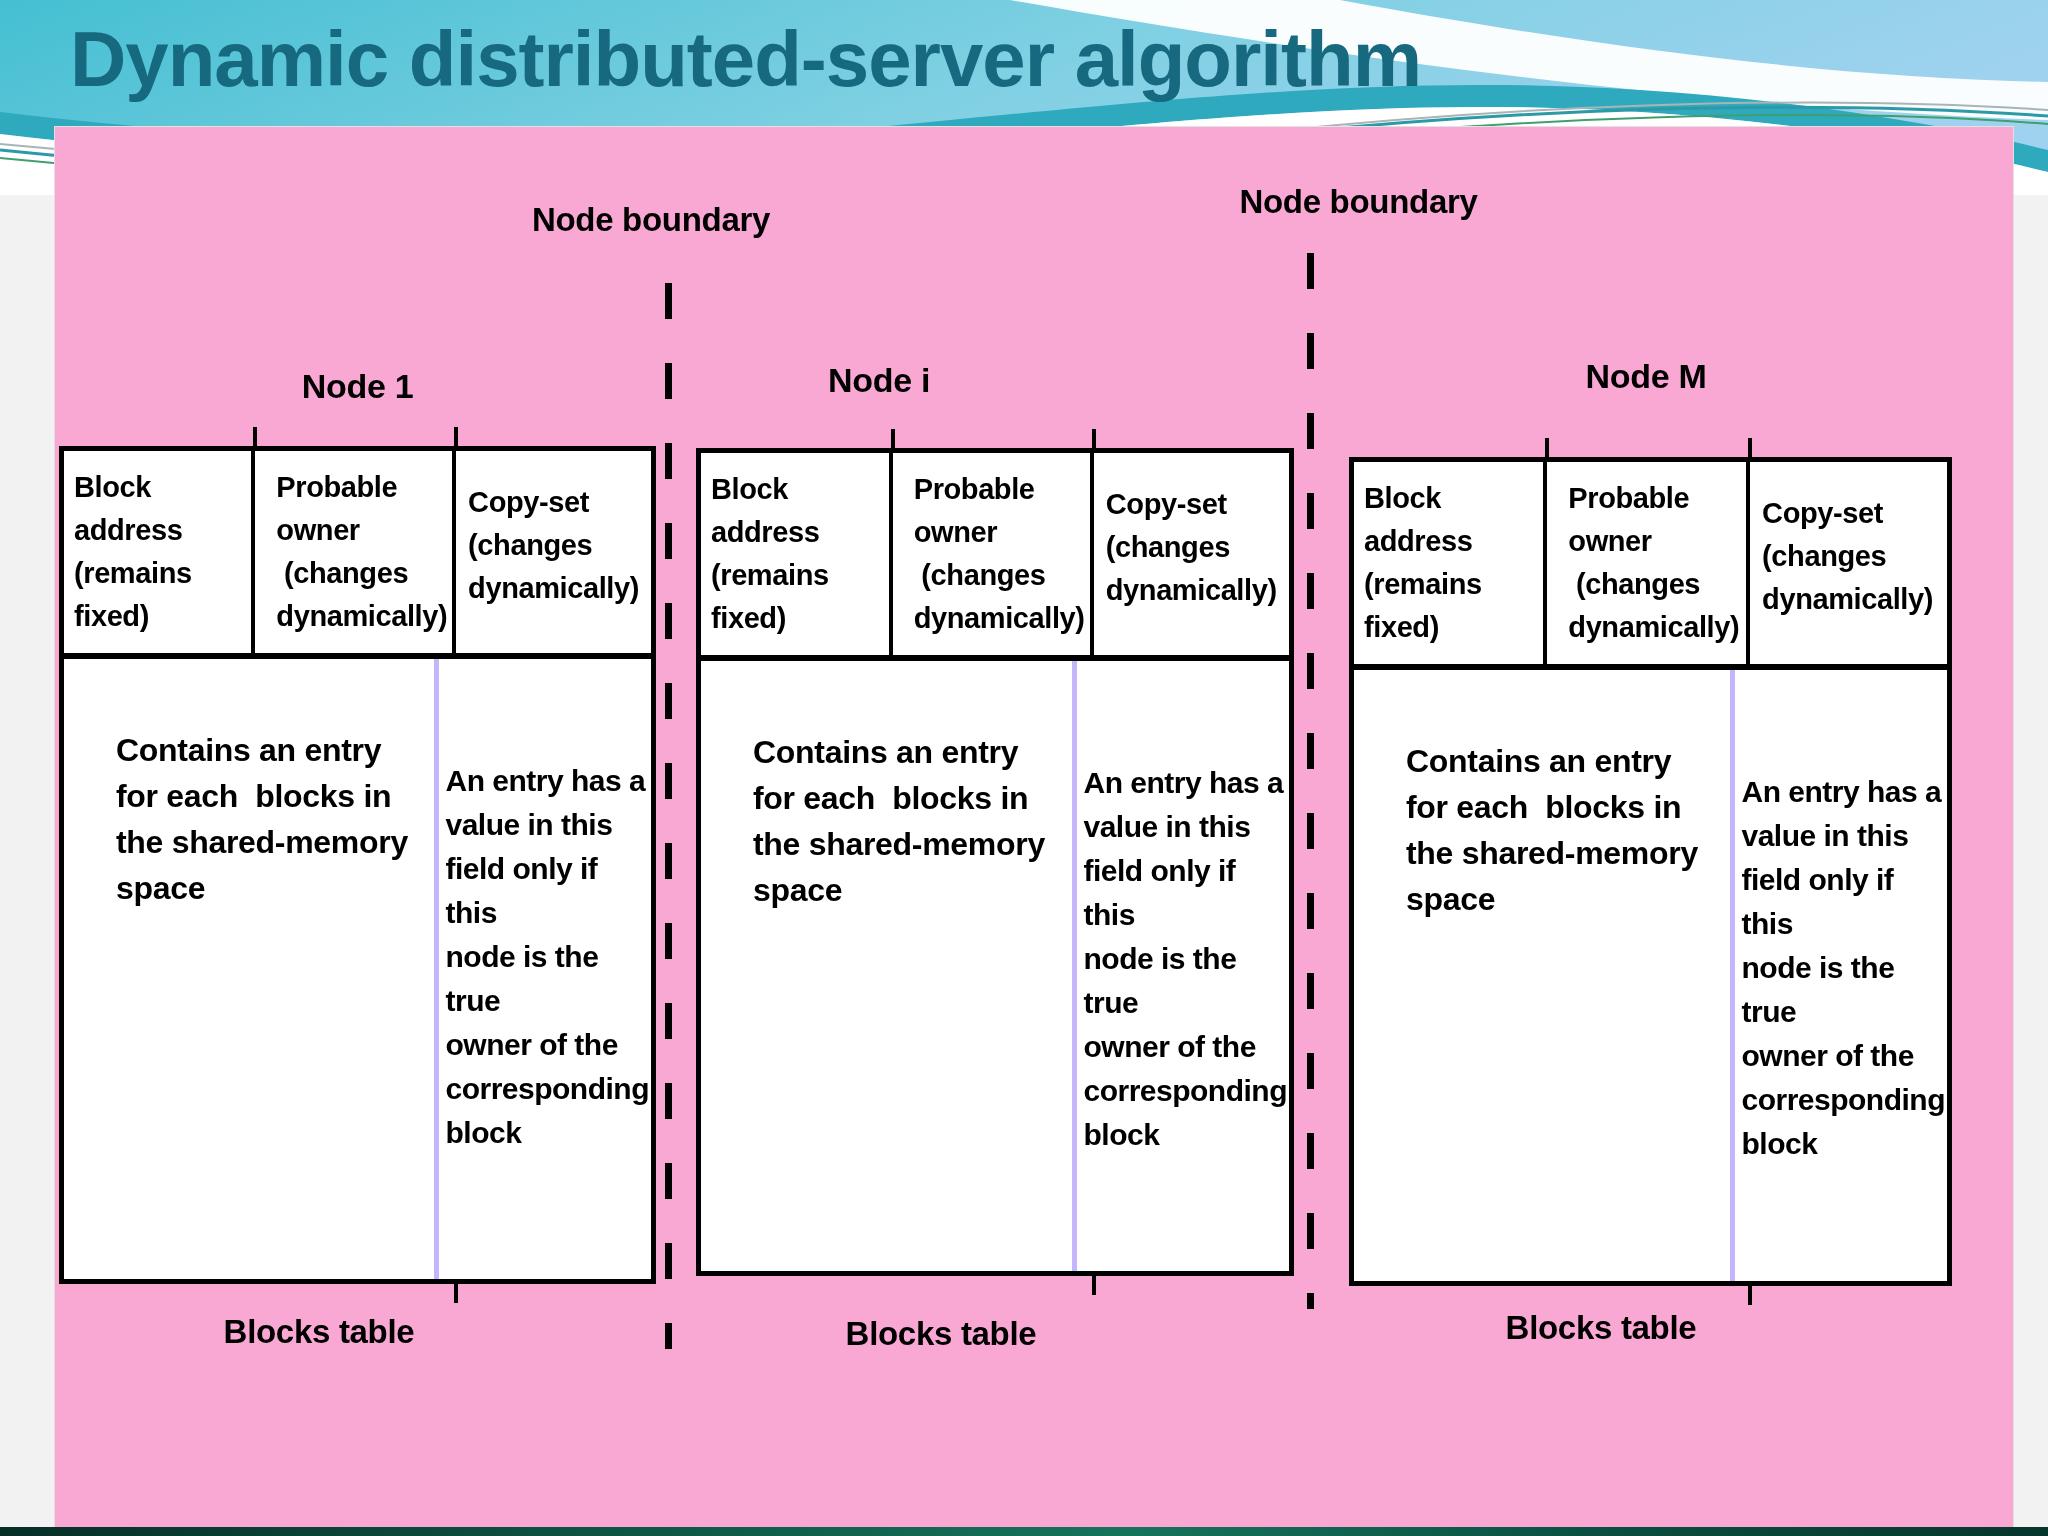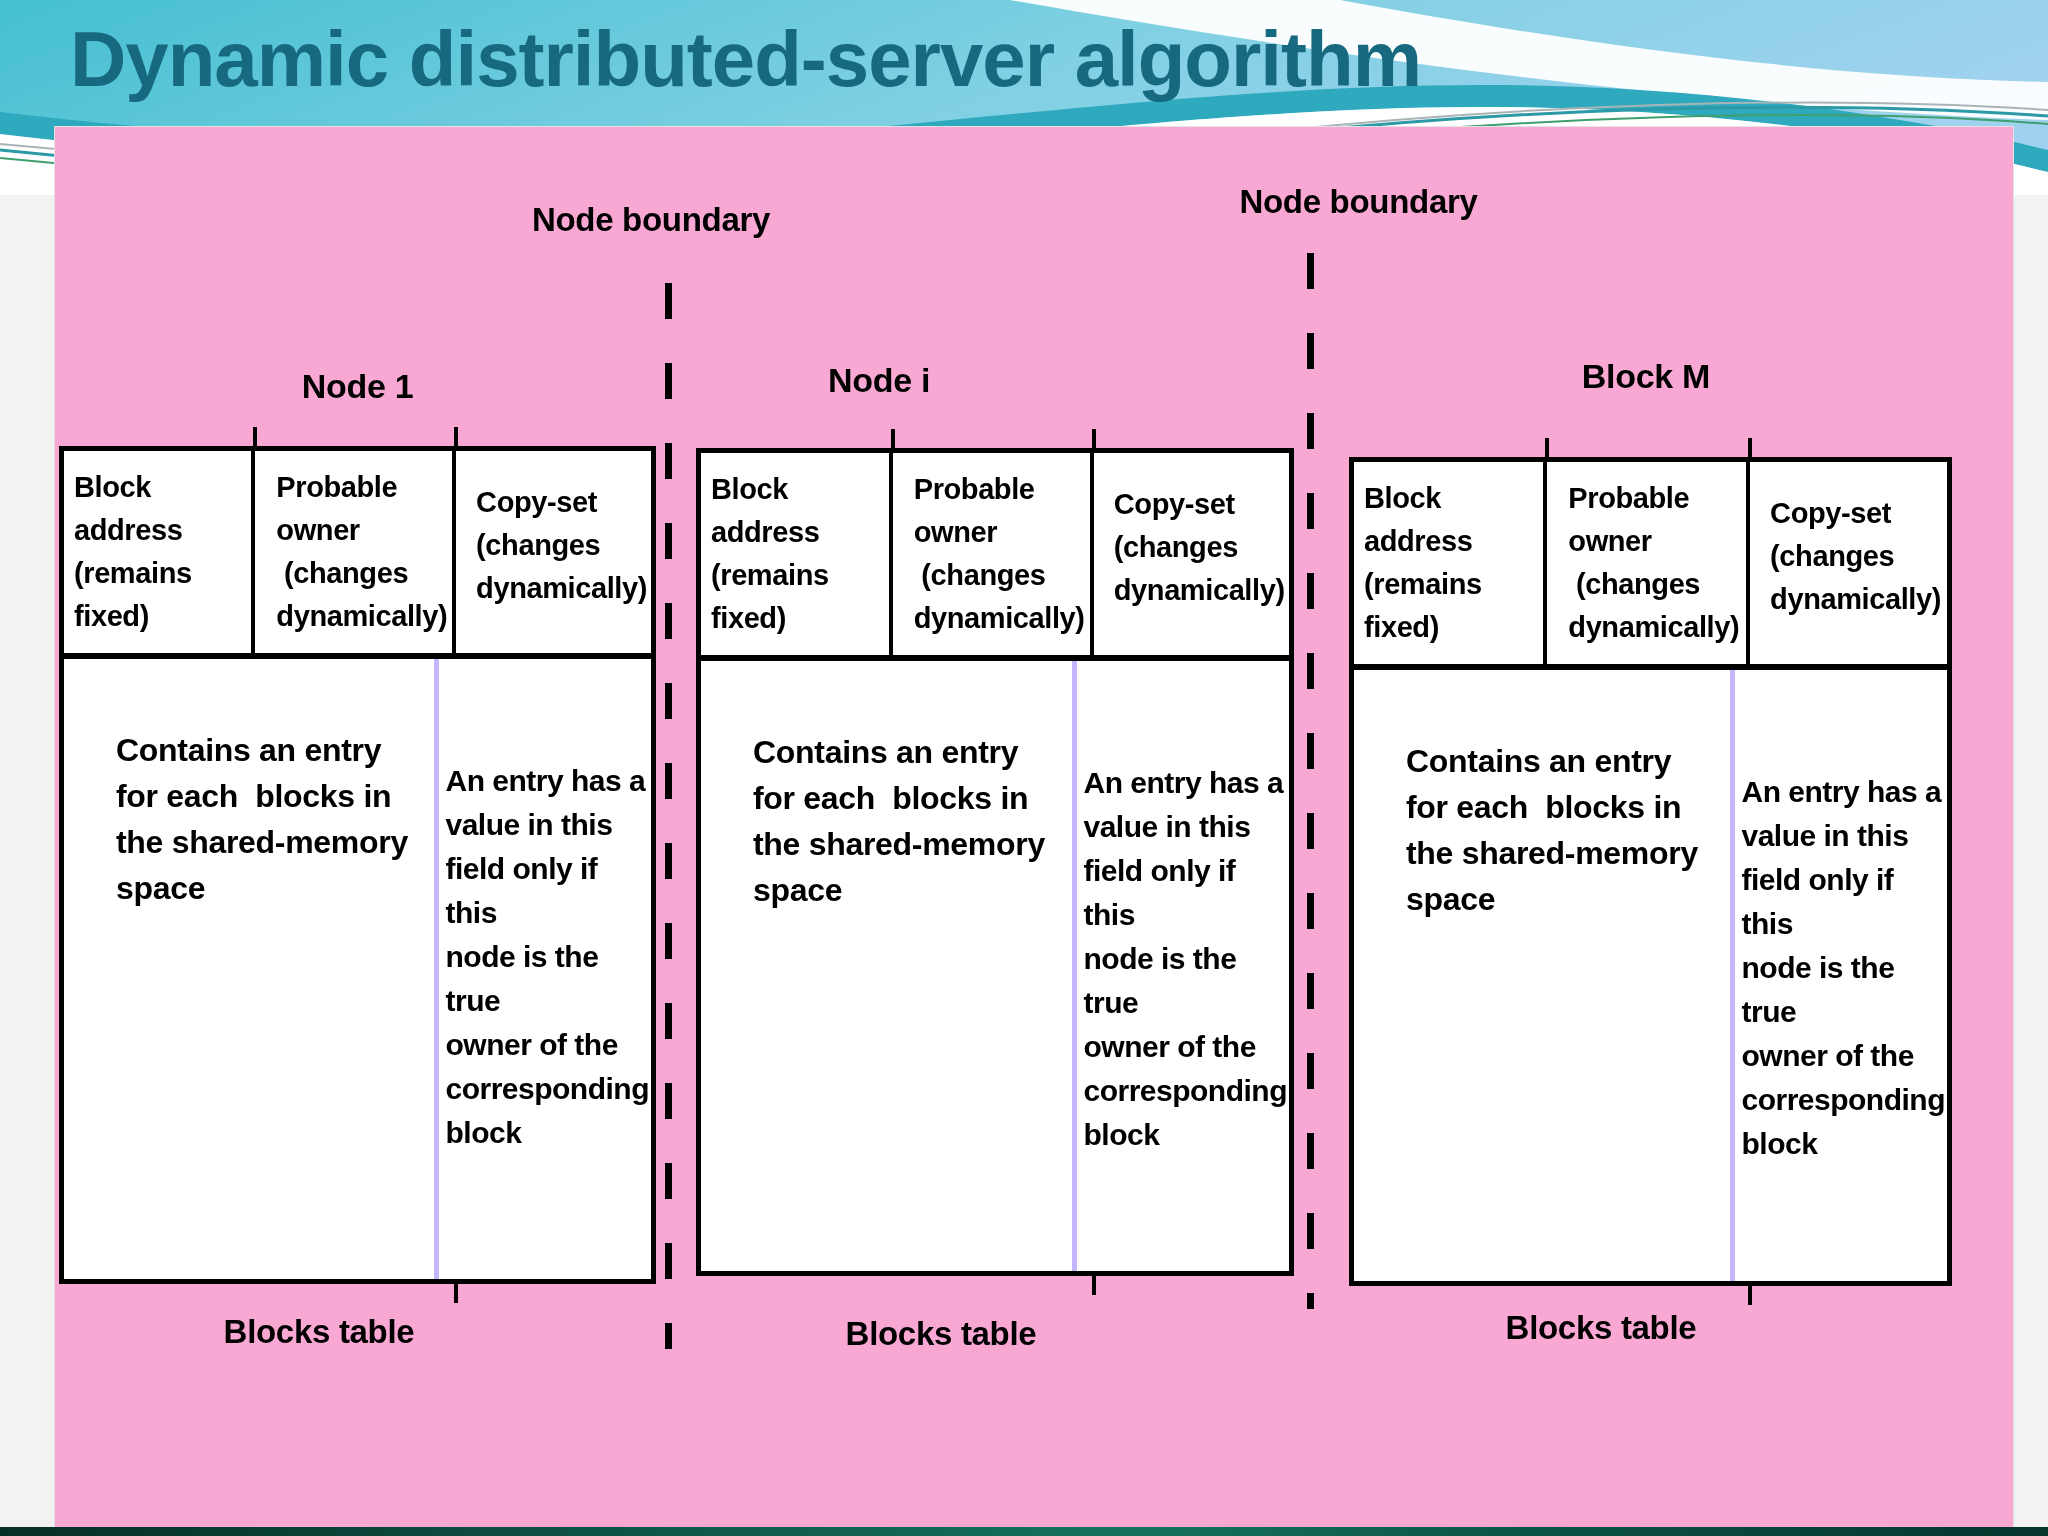--- a/index.html
+++ b/index.html
@@ -45,21 +45,21 @@
   #tbl-a{left:4px;top:319px;width:597px;height:838px;}
   #tbl-b{left:641px;top:321px;width:598px;height:828px;}
   #tbl-c{left:1294px;top:330px;width:603px;height:829px;}
   .hdr{display:flex;height:208px;border-bottom:6px solid #000;box-sizing:border-box;}
   .hc{
     box-sizing:border-box;font-size:29px;line-height:43px;letter-spacing:-0.4px;
     display:flex;align-items:center;padding:6px 4px 6px 10px;
   }
   .hc.c1{width:32.6%;border-right:4px solid #000;}
   .hc.c2{width:34.2%;border-right:4px solid #000;padding-left:21px;}
-  .hc.c3{width:33.2%;align-items:flex-start;padding-top:30px;padding-left:20px;}
+  .hc.c3{width:33.2%;align-items:flex-start;padding-top:30px;padding-left:12px;}
   .bdy{flex:1;display:flex;}
   .bc{box-sizing:border-box;font-size:32px;}
   .bc.bmain{
     width:66.8%;border-right:5px solid #c4b5fd;
     padding:68px 8px 0 52px;line-height:46px;letter-spacing:-0.3px;
   }
   .bc.bcopy{
     flex:1;padding:100px 2px 0 6px;line-height:44px;font-size:30px;letter-spacing:-0.5px;
   }
   .tick{position:absolute;width:4px;background:#000;display:block;}
@@ -179,21 +179,21 @@
 block</div>
       </div>
       <i class="tick tk1"></i>
       <i class="tick tk2"></i>
       <i class="tick tk3"></i>
     </div>
     <div class="abs blk blocks-caption" id="bc-b">Blocks table</div>
   </div>
 
   <div>
-    <div class="abs blk node-label" id="nl-c">Block M</div>
+    <div class="abs blk node-label" id="nl-c">Node M</div>
     <div class="ntable" id="tbl-c">
       <div class="hdr">
         <div class="hc c1 blk">Block address
 (remains fixed)</div>
         <div class="hc c2 blk">Probable owner
  (changes
 dynamically)</div>
         <div class="hc c3 blk">Copy-set
 (changes
 dynamically)</div>

